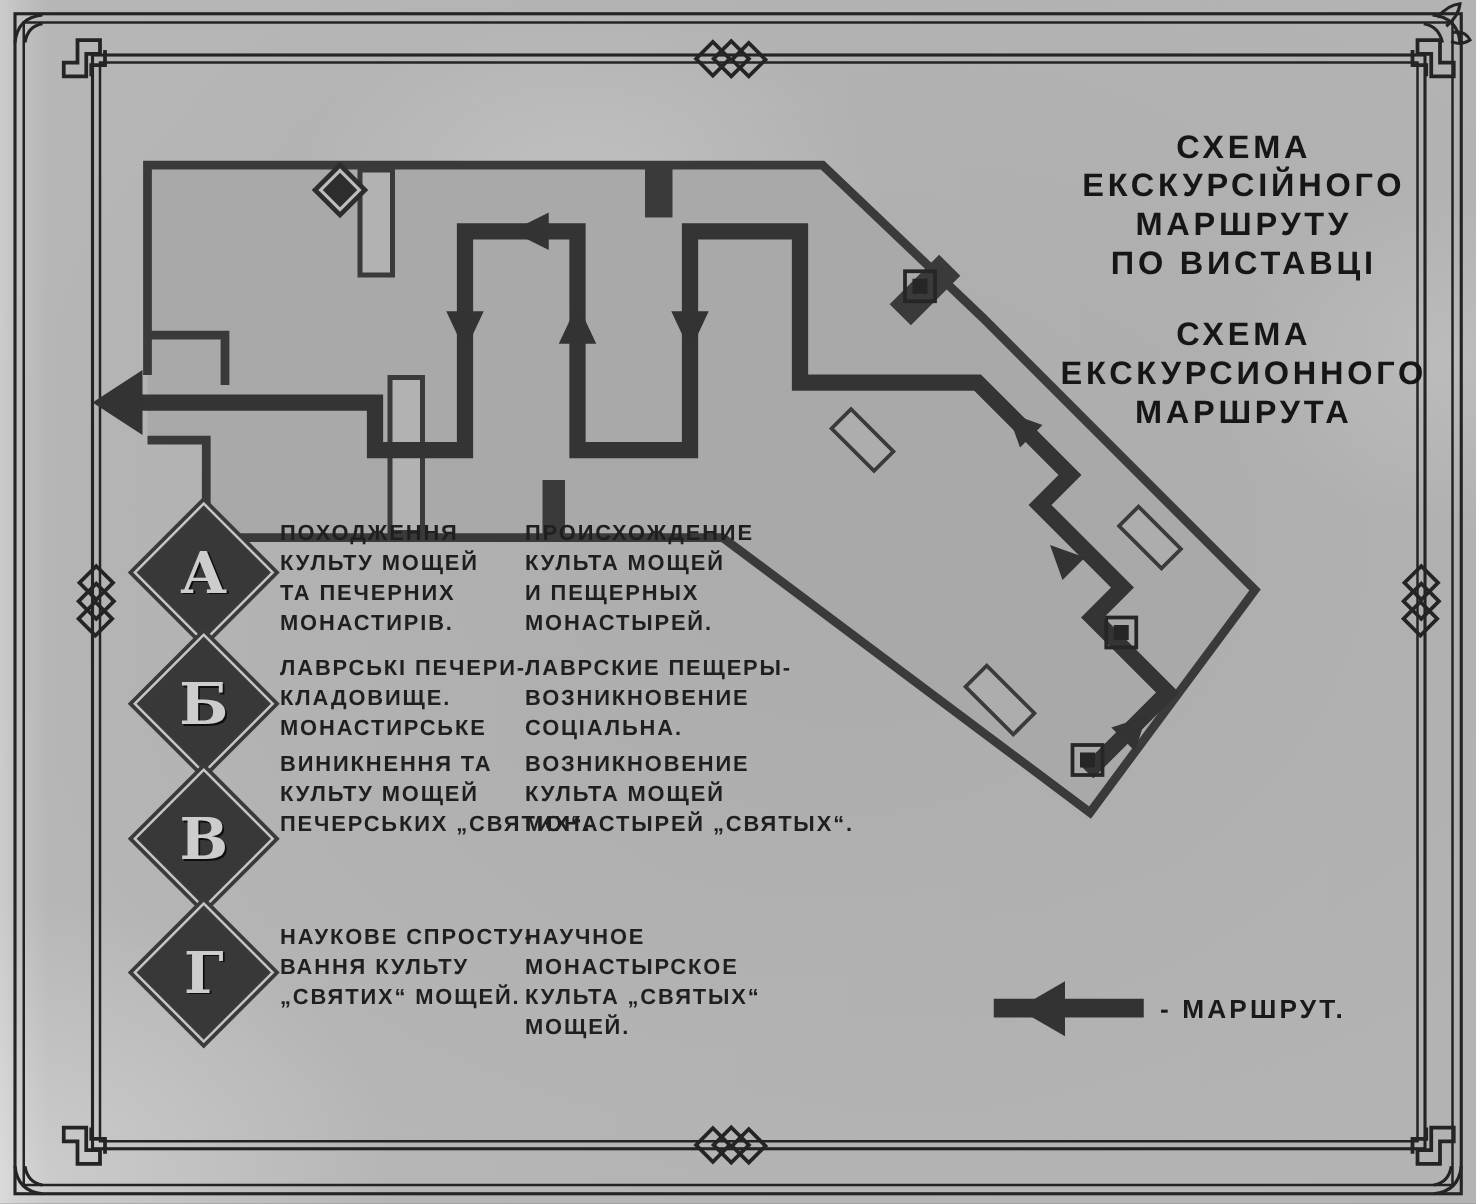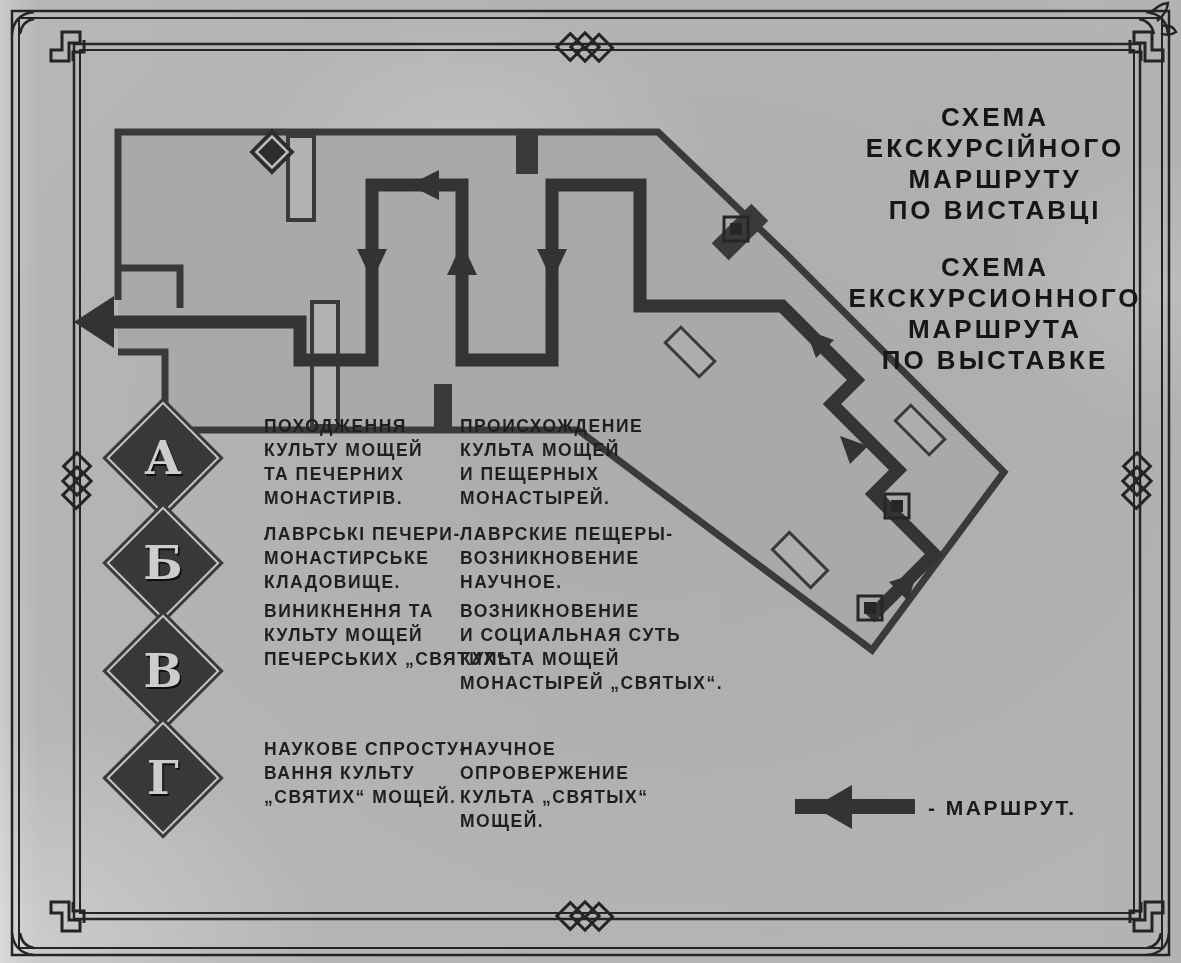--- a/index.html
+++ b/index.html
@@ -18,21 +18,21 @@
   .titles{position:absolute;left:835px;top:0;width:320px;text-align:center;color:#161616;}
   .title-block{position:absolute;left:0;width:320px;}
   .t-ua{top:102px;} .t-ru{top:252px;}
   .title-line{font-size:26px;font-weight:bold;letter-spacing:3px;line-height:31px;white-space:nowrap;}
   
   .badge{position:absolute;width:76px;height:76px;transform:rotate(45deg);
     background:#383838;border:2px solid #c6c6c6;box-shadow:0 0 0 3px #3a3a3a, inset 0 0 0 2px #3a3a3a;}
   .badge .letter{position:absolute;inset:0;display:flex;align-items:center;justify-content:center;
     transform:rotate(-45deg);font-family:"DejaVu Serif",serif;font-weight:bold;font-size:46px;
     color:#cdcdcd;text-shadow:1.5px 1.5px 0 #0e0e0e;}
-  .cap{position:absolute;color:#1f1f1f;font-weight:bold;font-size:17.5px;line-height:24px;letter-spacing:1.5px;margin-left:40px;}
+  .cap{position:absolute;color:#1f1f1f;font-weight:bold;font-size:17.5px;line-height:24px;letter-spacing:1.5px;}
   .cap div{white-space:nowrap;}
   .ua-col{left:224px;} .ru-col{left:420px;}
   .r1{top:414px;} .r2{top:522px;} .r3{top:599px;} .r4{top:737px;}
   
   .route-legend-label{position:absolute;left:928px;top:796px;font-size:21px;font-weight:bold;
     letter-spacing:2.5px;color:#1a1a1a;white-space:nowrap;}
 </style>
 </head>
 <body>
 
@@ -129,21 +129,20 @@
     <div class="title-block t-ua">
       <div class="title-line">СХЕМА</div>
       <div class="title-line">ЕКСКУРСІЙНОГО</div>
       <div class="title-line">МАРШРУТУ</div>
       <div class="title-line">ПО ВИСТАВЦІ</div>
     </div>
     <div class="title-block t-ru">
       <div class="title-line">СХЕМА</div>
       <div class="title-line">ЕКСКУРСИОННОГО</div>
       <div class="title-line">МАРШРУТА</div>
-      <div class="title-line">ПО ВЫСТАВКЕ</div>
     </div>
   </div>
 
   <div class="badge" style="left:123px;top:418px;">
     <span class="letter">А</span>
   </div>
   <div class="cap ua-col r1">
     <div>ПОХОДЖЕННЯ</div>
     <div>КУЛЬТУ МОЩЕЙ</div>
     <div>ТА ПЕЧЕРНИХ</div>
@@ -154,54 +153,53 @@
     <div>КУЛЬТА МОЩЕЙ</div>
     <div>И ПЕЩЕРНЫХ</div>
     <div>МОНАСТЫРЕЙ.</div>
   </div>
 
   <div class="badge" style="left:123px;top:523px;">
     <span class="letter">Б</span>
   </div>
   <div class="cap ua-col r2">
     <div>ЛАВРСЬКІ ПЕЧЕРИ-</div>
+    <div>КЛАДОВИЩЕ.</div>
     <div>МОНАСТИРСЬКЕ</div>
-    <div>КЛАДОВИЩЕ.</div>
   </div>
   <div class="cap ru-col r2">
     <div>ЛАВРСКИЕ ПЕЩЕРЫ-</div>
     <div>ВОЗНИКНОВЕНИЕ</div>
-    <div>НАУЧНОЕ.</div>
+    <div>СОЦІАЛЬНА.</div>
   </div>
 
   <div class="badge" style="left:123px;top:631px;">
     <span class="letter">В</span>
   </div>
   <div class="cap ua-col r3">
     <div>ВИНИКНЕННЯ ТА</div>
     <div>КУЛЬТУ МОЩЕЙ</div>
     <div>ПЕЧЕРСЬКИХ „СВЯТИХ“.</div>
   </div>
   <div class="cap ru-col r3">
     <div>ВОЗНИКНОВЕНИЕ</div>
-    <div>И СОЦИАЛЬНАЯ СУТЬ</div>
     <div>КУЛЬТА МОЩЕЙ</div>
     <div>МОНАСТЫРЕЙ „СВЯТЫХ“.</div>
   </div>
 
   <div class="badge" style="left:123px;top:738px;">
     <span class="letter">Г</span>
   </div>
   <div class="cap ua-col r4">
     <div>НАУКОВЕ СПРОСТУ-</div>
     <div>ВАННЯ КУЛЬТУ</div>
     <div>„СВЯТИХ“ МОЩЕЙ.</div>
   </div>
   <div class="cap ru-col r4">
     <div>НАУЧНОЕ</div>
-    <div>ОПРОВЕРЖЕНИЕ</div>
+    <div>МОНАСТЫРСКОЕ</div>
     <div>КУЛЬТА „СВЯТЫХ“</div>
     <div>МОЩЕЙ.</div>
   </div>
 
   <div class="route-legend-label">- МАРШРУТ.</div>
 
 </div>
 
 </body></html>

